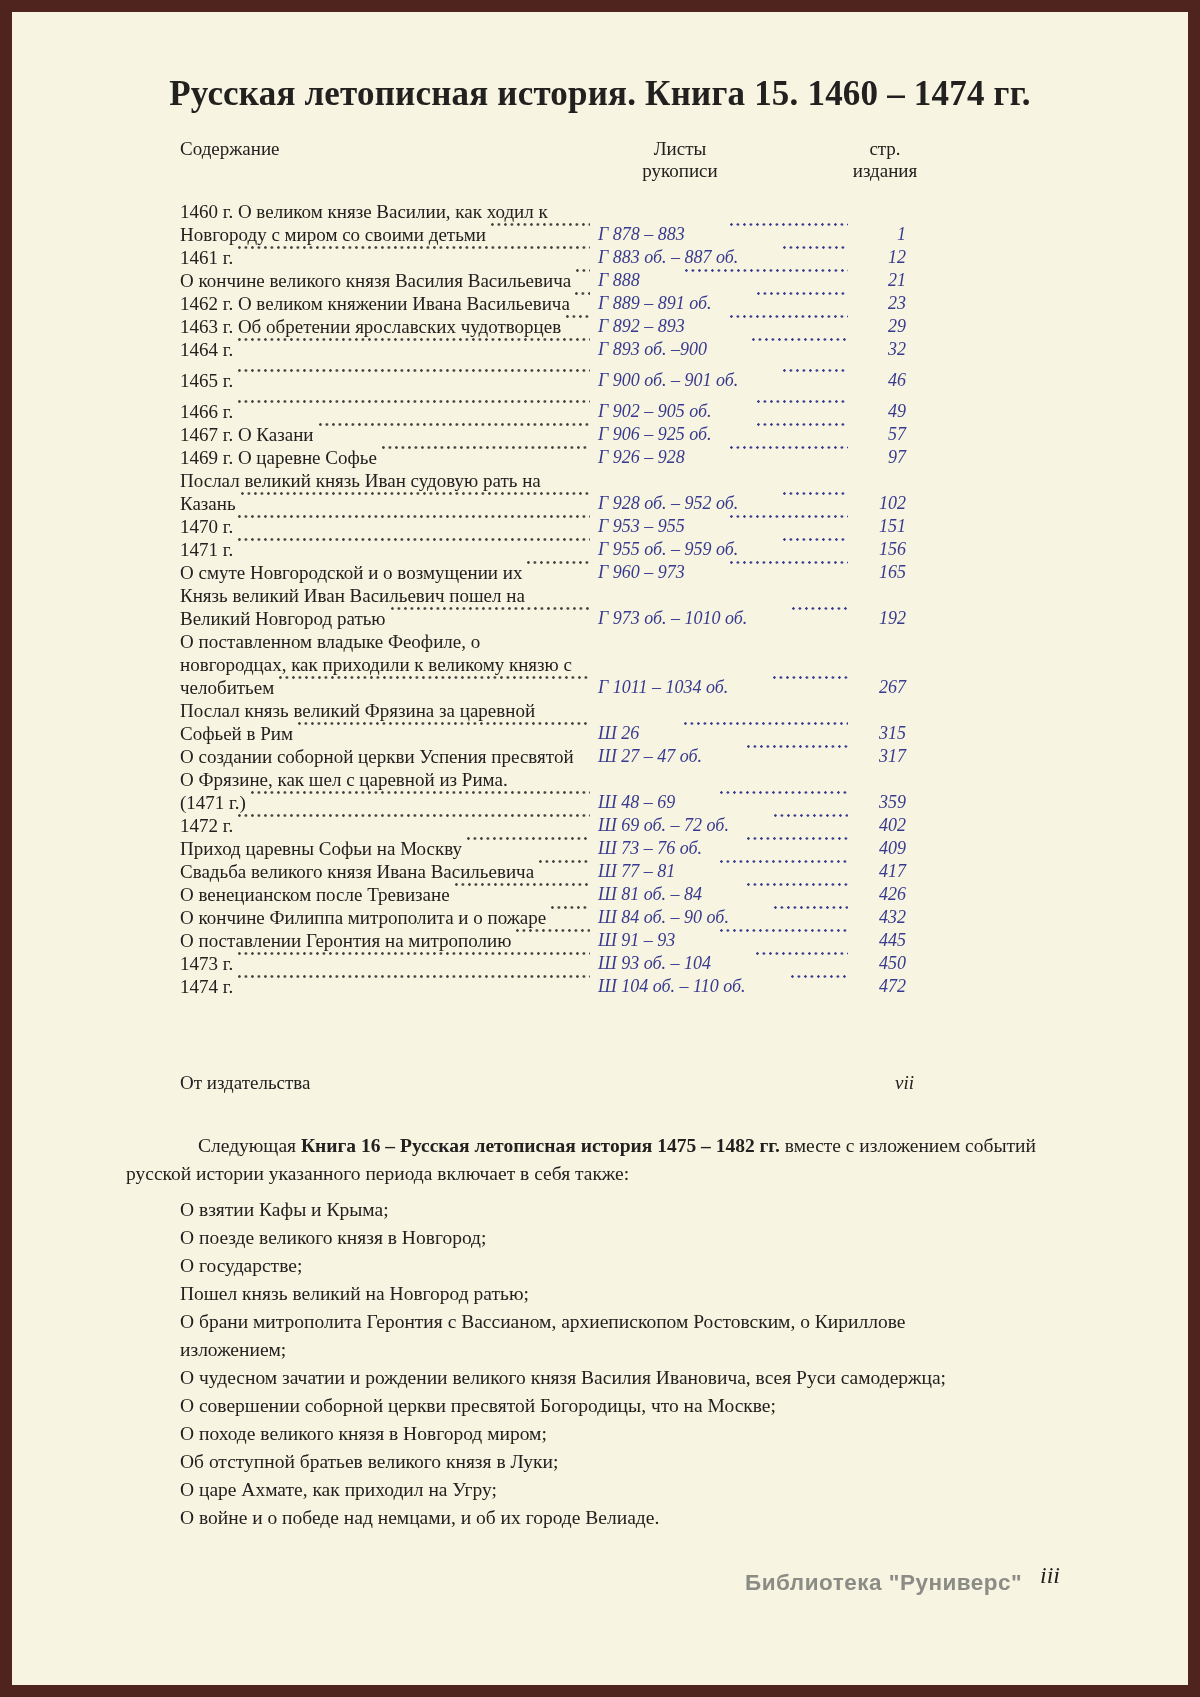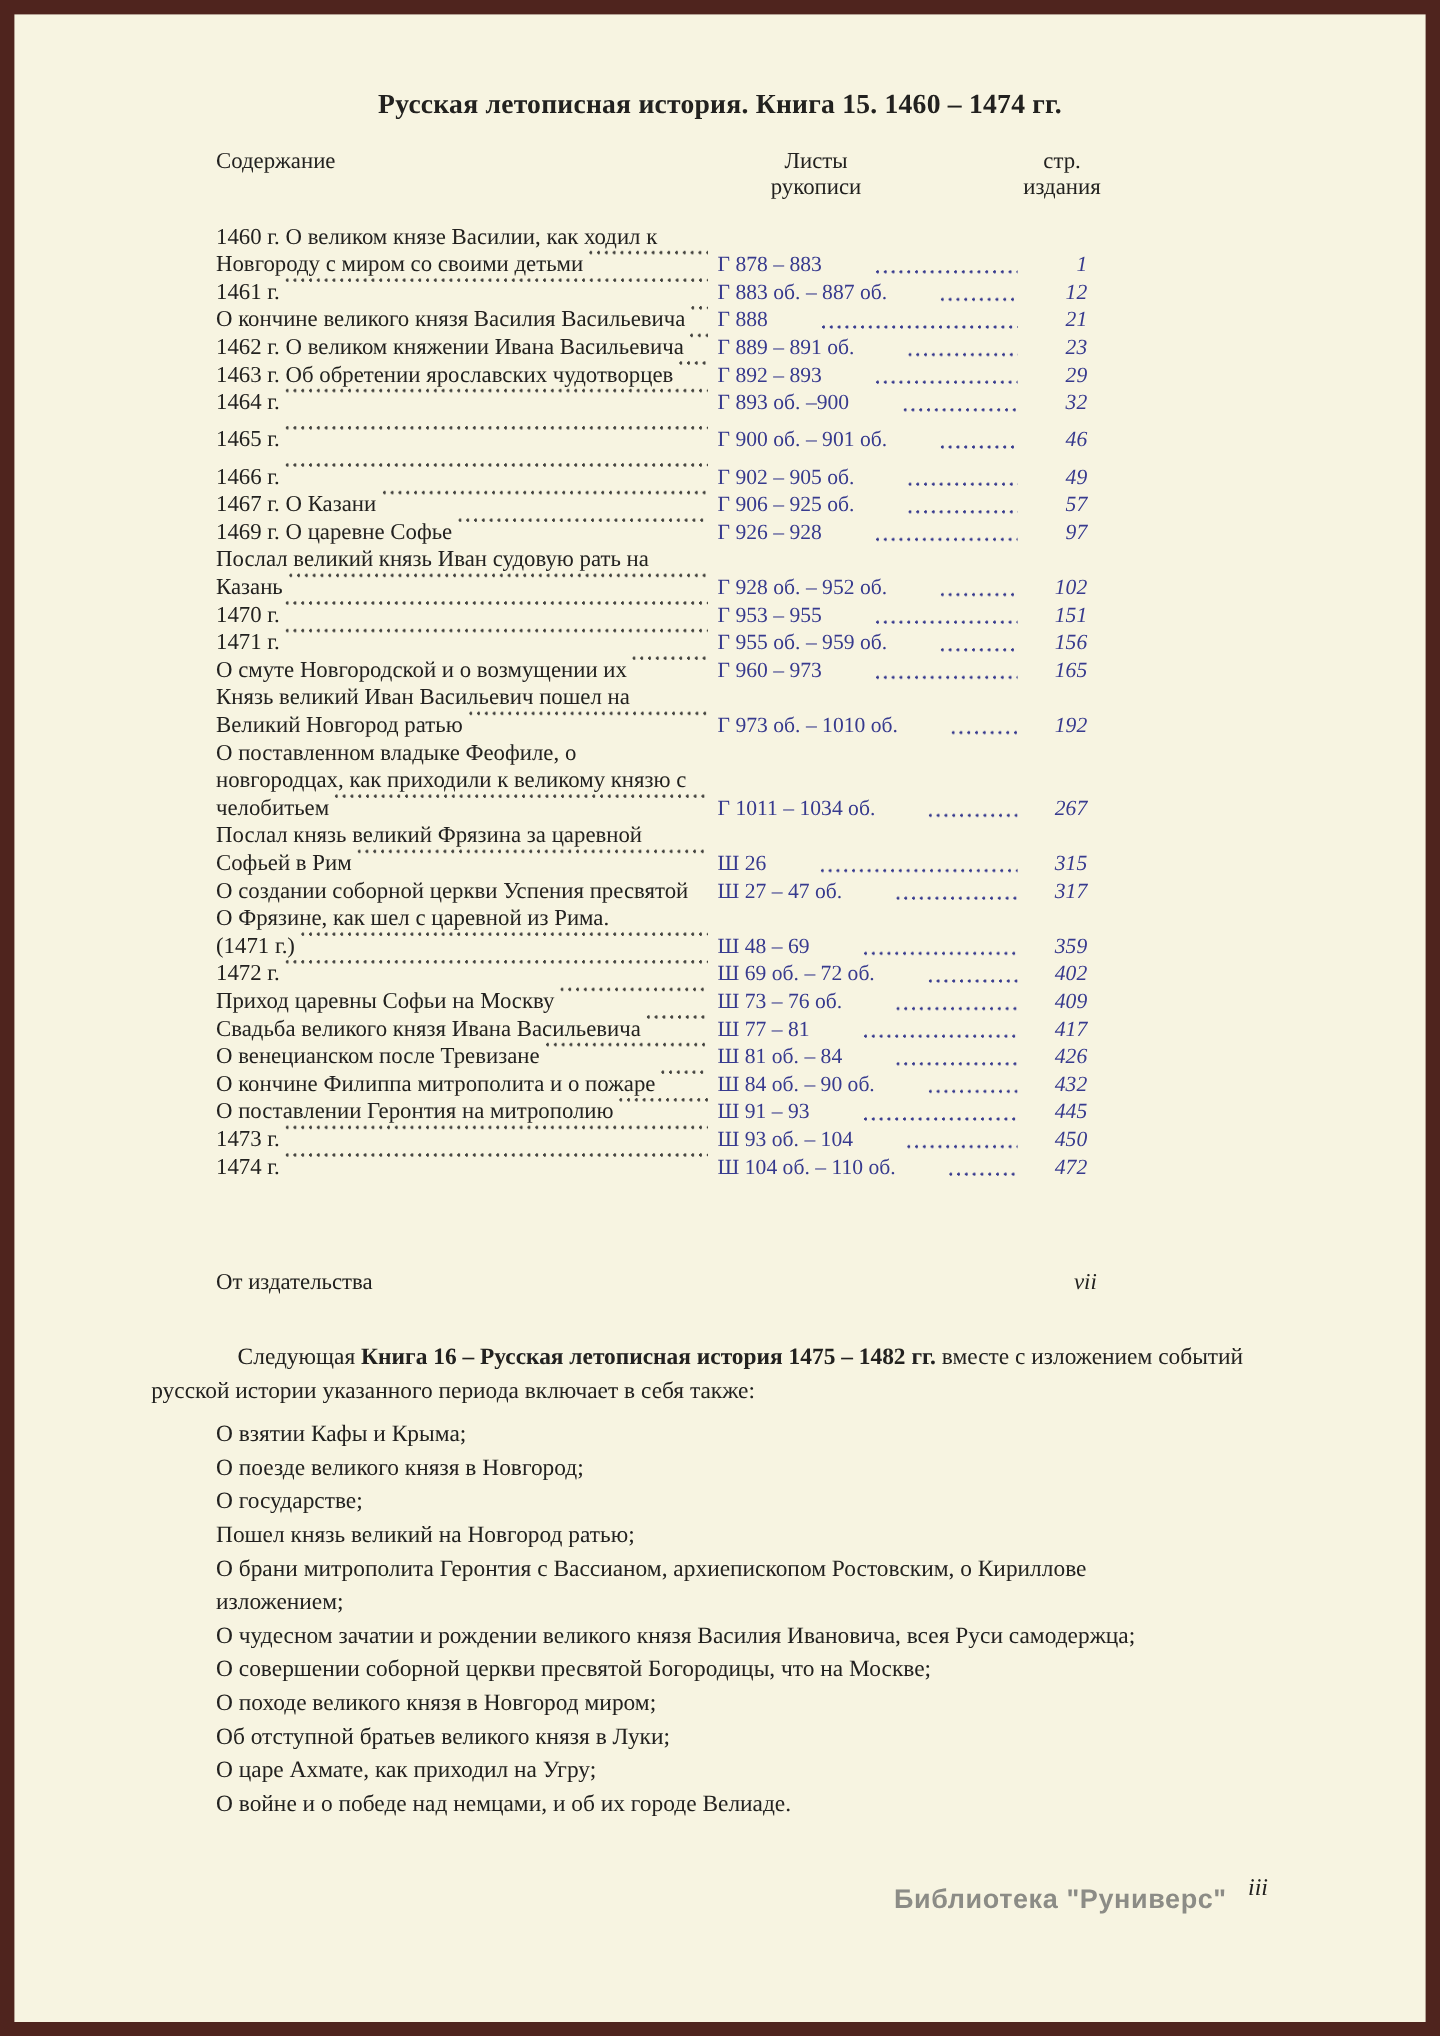--- a/index.html
+++ b/index.html
@@ -15,21 +15,21 @@
   body {
     width: 1200px; height: 1697px;
     border: 12px solid var(--frame);
     background: var(--bg);
     font-family: "Liberation Serif", serif;
     color: var(--ink);
   }
   .page { position: relative; width: 100%; height: 100%; overflow: hidden; }
 
   .title {
-    font-size: 23px; font-weight: bold; text-align: center;
+    font-size: 35px; font-weight: bold; text-align: center;
     margin: 62px 0 0 0; letter-spacing: 0.2px;
   }
 
   .thead { position: relative; height: 50px; margin-top: 24px; font-size: 19px; }
   .h-content { position: absolute; left: 168px; top: 0; }
   .h-leaves  { position: absolute; left: 588px; width: 160px; top: 0; text-align: center; line-height: 22px; }
   .h-pages   { position: absolute; left: 818px; width: 110px; top: 0; text-align: center; line-height: 22px; }
 
   .toc { margin: 12px 0 0 168px; width: 734px; font-size: 19px; }
   .toc-row {
@@ -41,22 +41,22 @@
   }
   .toc-row.sp { margin-top: 8px; }
   .ll { display: flex; align-items: flex-start; }
   .ll .t { white-space: nowrap; }
   .lead {
     flex: 1 1 10px; height: 3px; margin: 0 0 4px 5px;
     background-image: radial-gradient(circle at 1.4px 1.5px, var(--dot) 1.15px, rgba(0,0,0,0) 1.5px);
     background-size: 6.5px 3px; background-repeat: repeat-x;
   }
   .toc-leaf {
-    display: flex; align-items: flex-end;
-    color: var(--accent); font-size: 18px; line-height: 23px; gap: 40px;
+    display: flex; 
+    color: var(--accent); font-style: italic; font-size: 18px; line-height: 23px; gap: 40px;
   }
   .toc-leaf .t { white-space: nowrap; }
   .toc-leaf .lead {
     background-image: radial-gradient(circle at 1.4px 1.5px, var(--accent) 1.05px, rgba(0,0,0,0) 1.45px);
   }
   .toc-page {
     text-align: right; color: var(--accent);
     font-style: italic; font-size: 18px; line-height: 23px;
   }
 
@@ -71,21 +71,21 @@
   .b { font-weight: bold; }
   .incl { margin: 8px 0 0 54px; line-height: 28px; }
 
   .wm {
     position: absolute; left: 733px; top: 1558px;
     font-family: "Liberation Sans", sans-serif;
     font-weight: bold; font-size: 22.5px; color: var(--fgray); letter-spacing: 0.5px;
   }
   .folio {
     position: absolute; left: 1028px; top: 1550px;
-    font-style: italic; font-size: 20px;
+    font-style: italic; font-size: 24px;
   }
 </style>
 </head>
 <body>
 
 <div class="page">
 
   <h1 class="title">Русская летописная история. Книга 15. 1460 – 1474 гг.</h1>
 
   <div class="thead">

